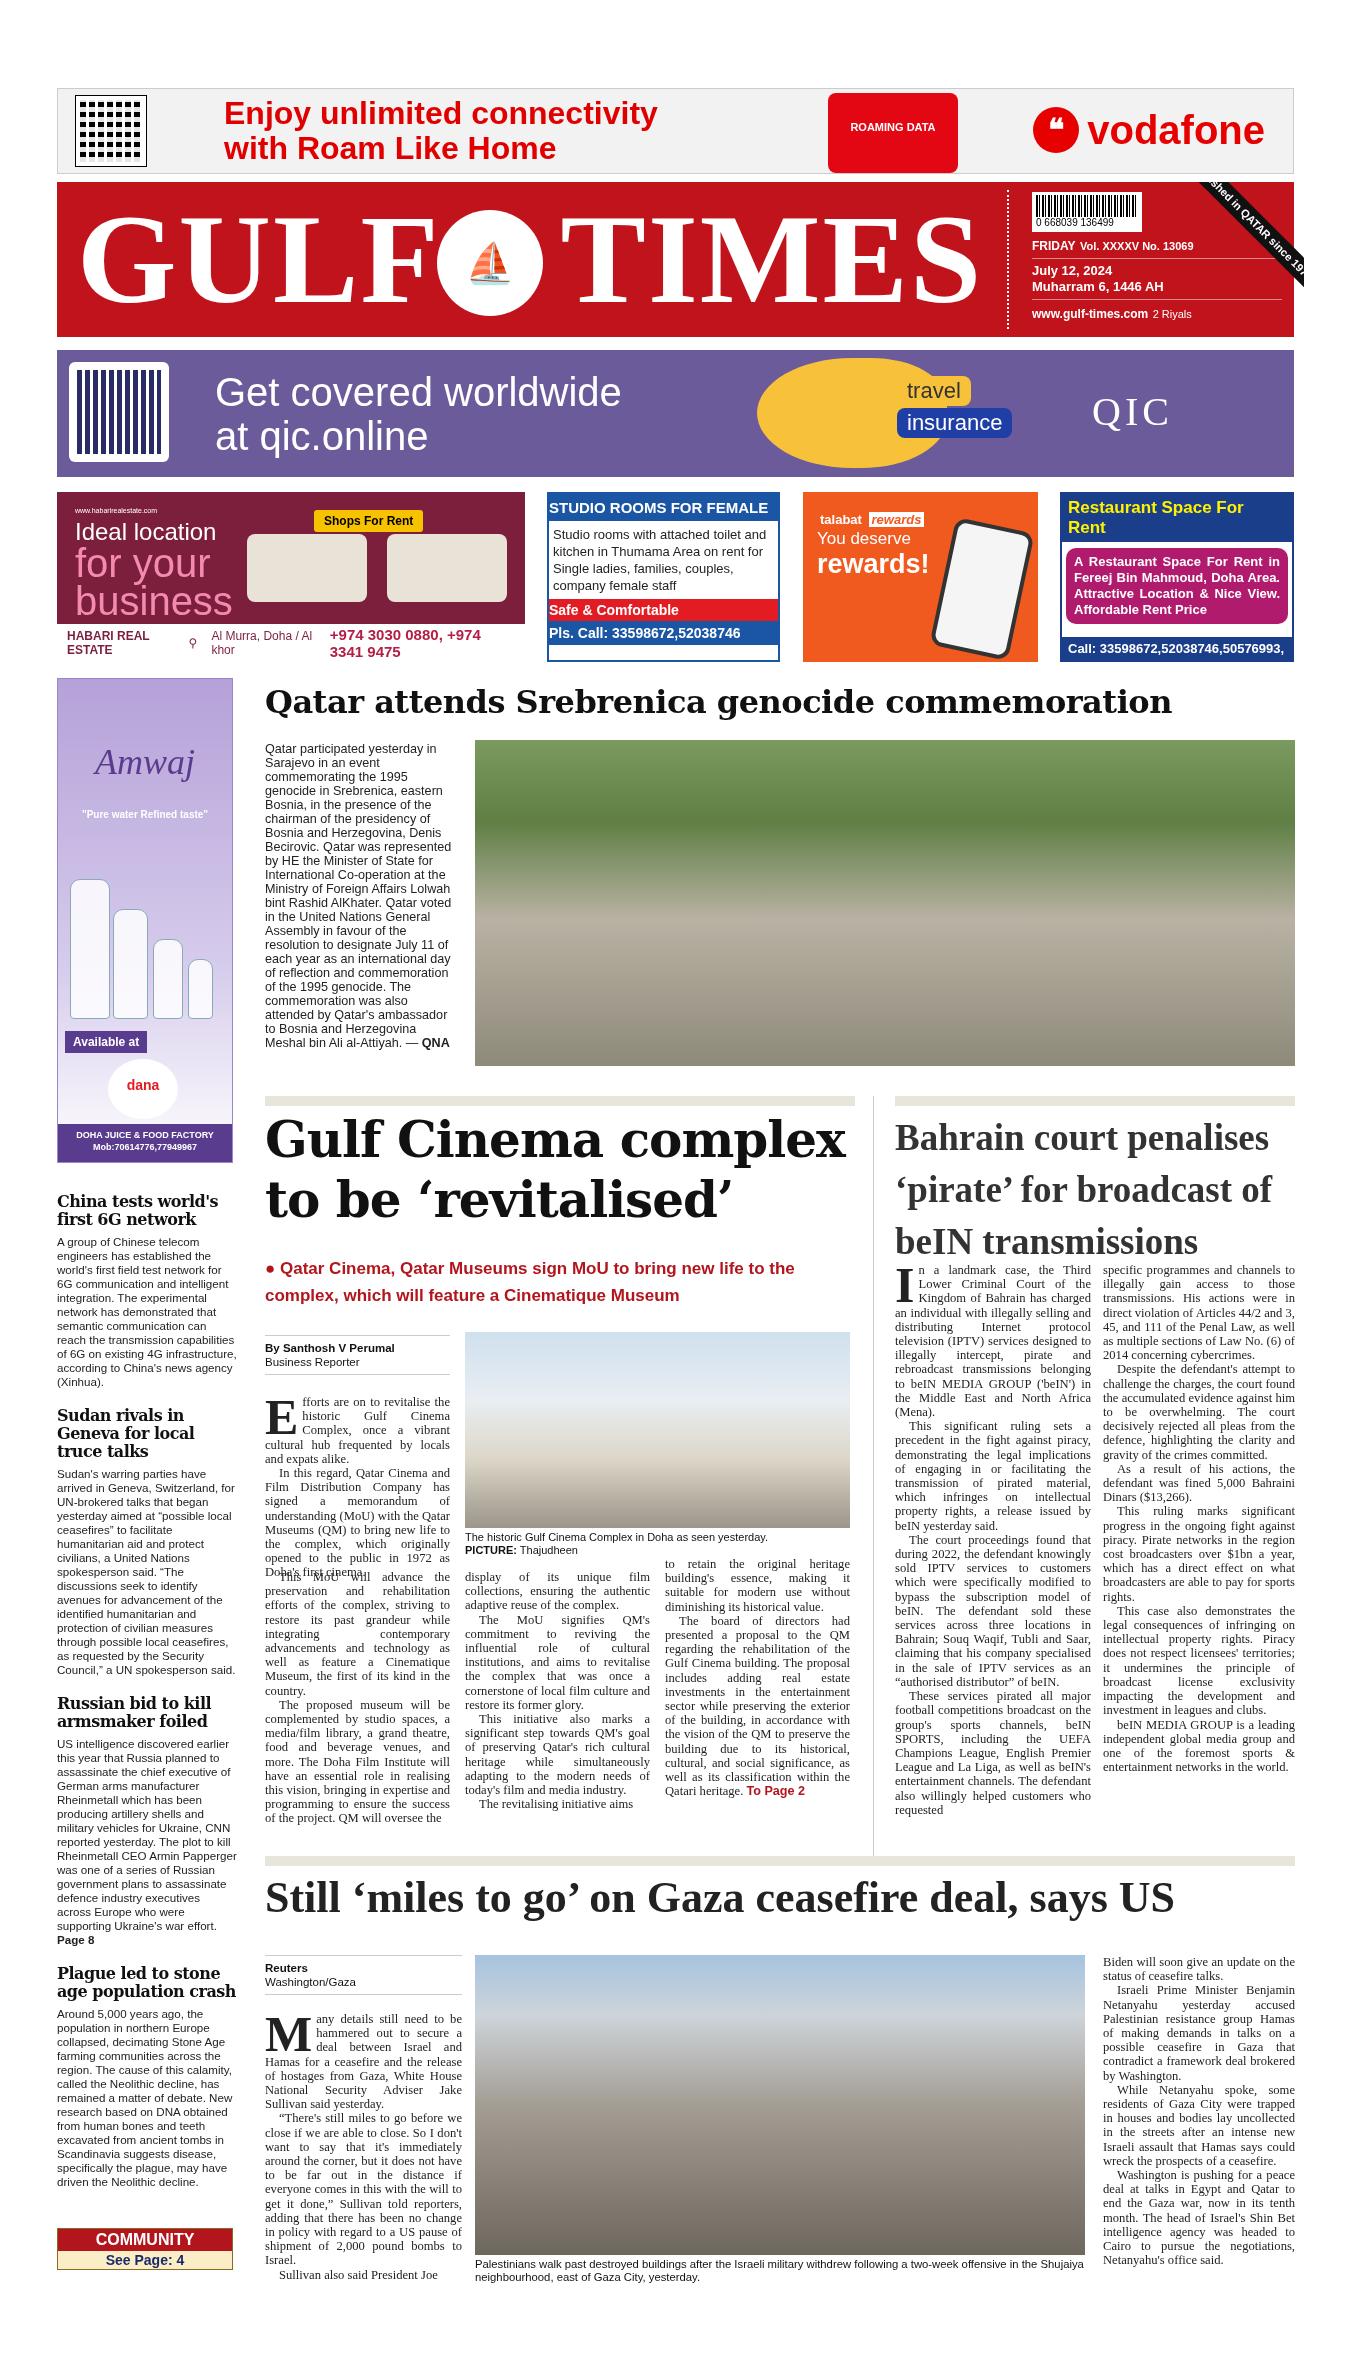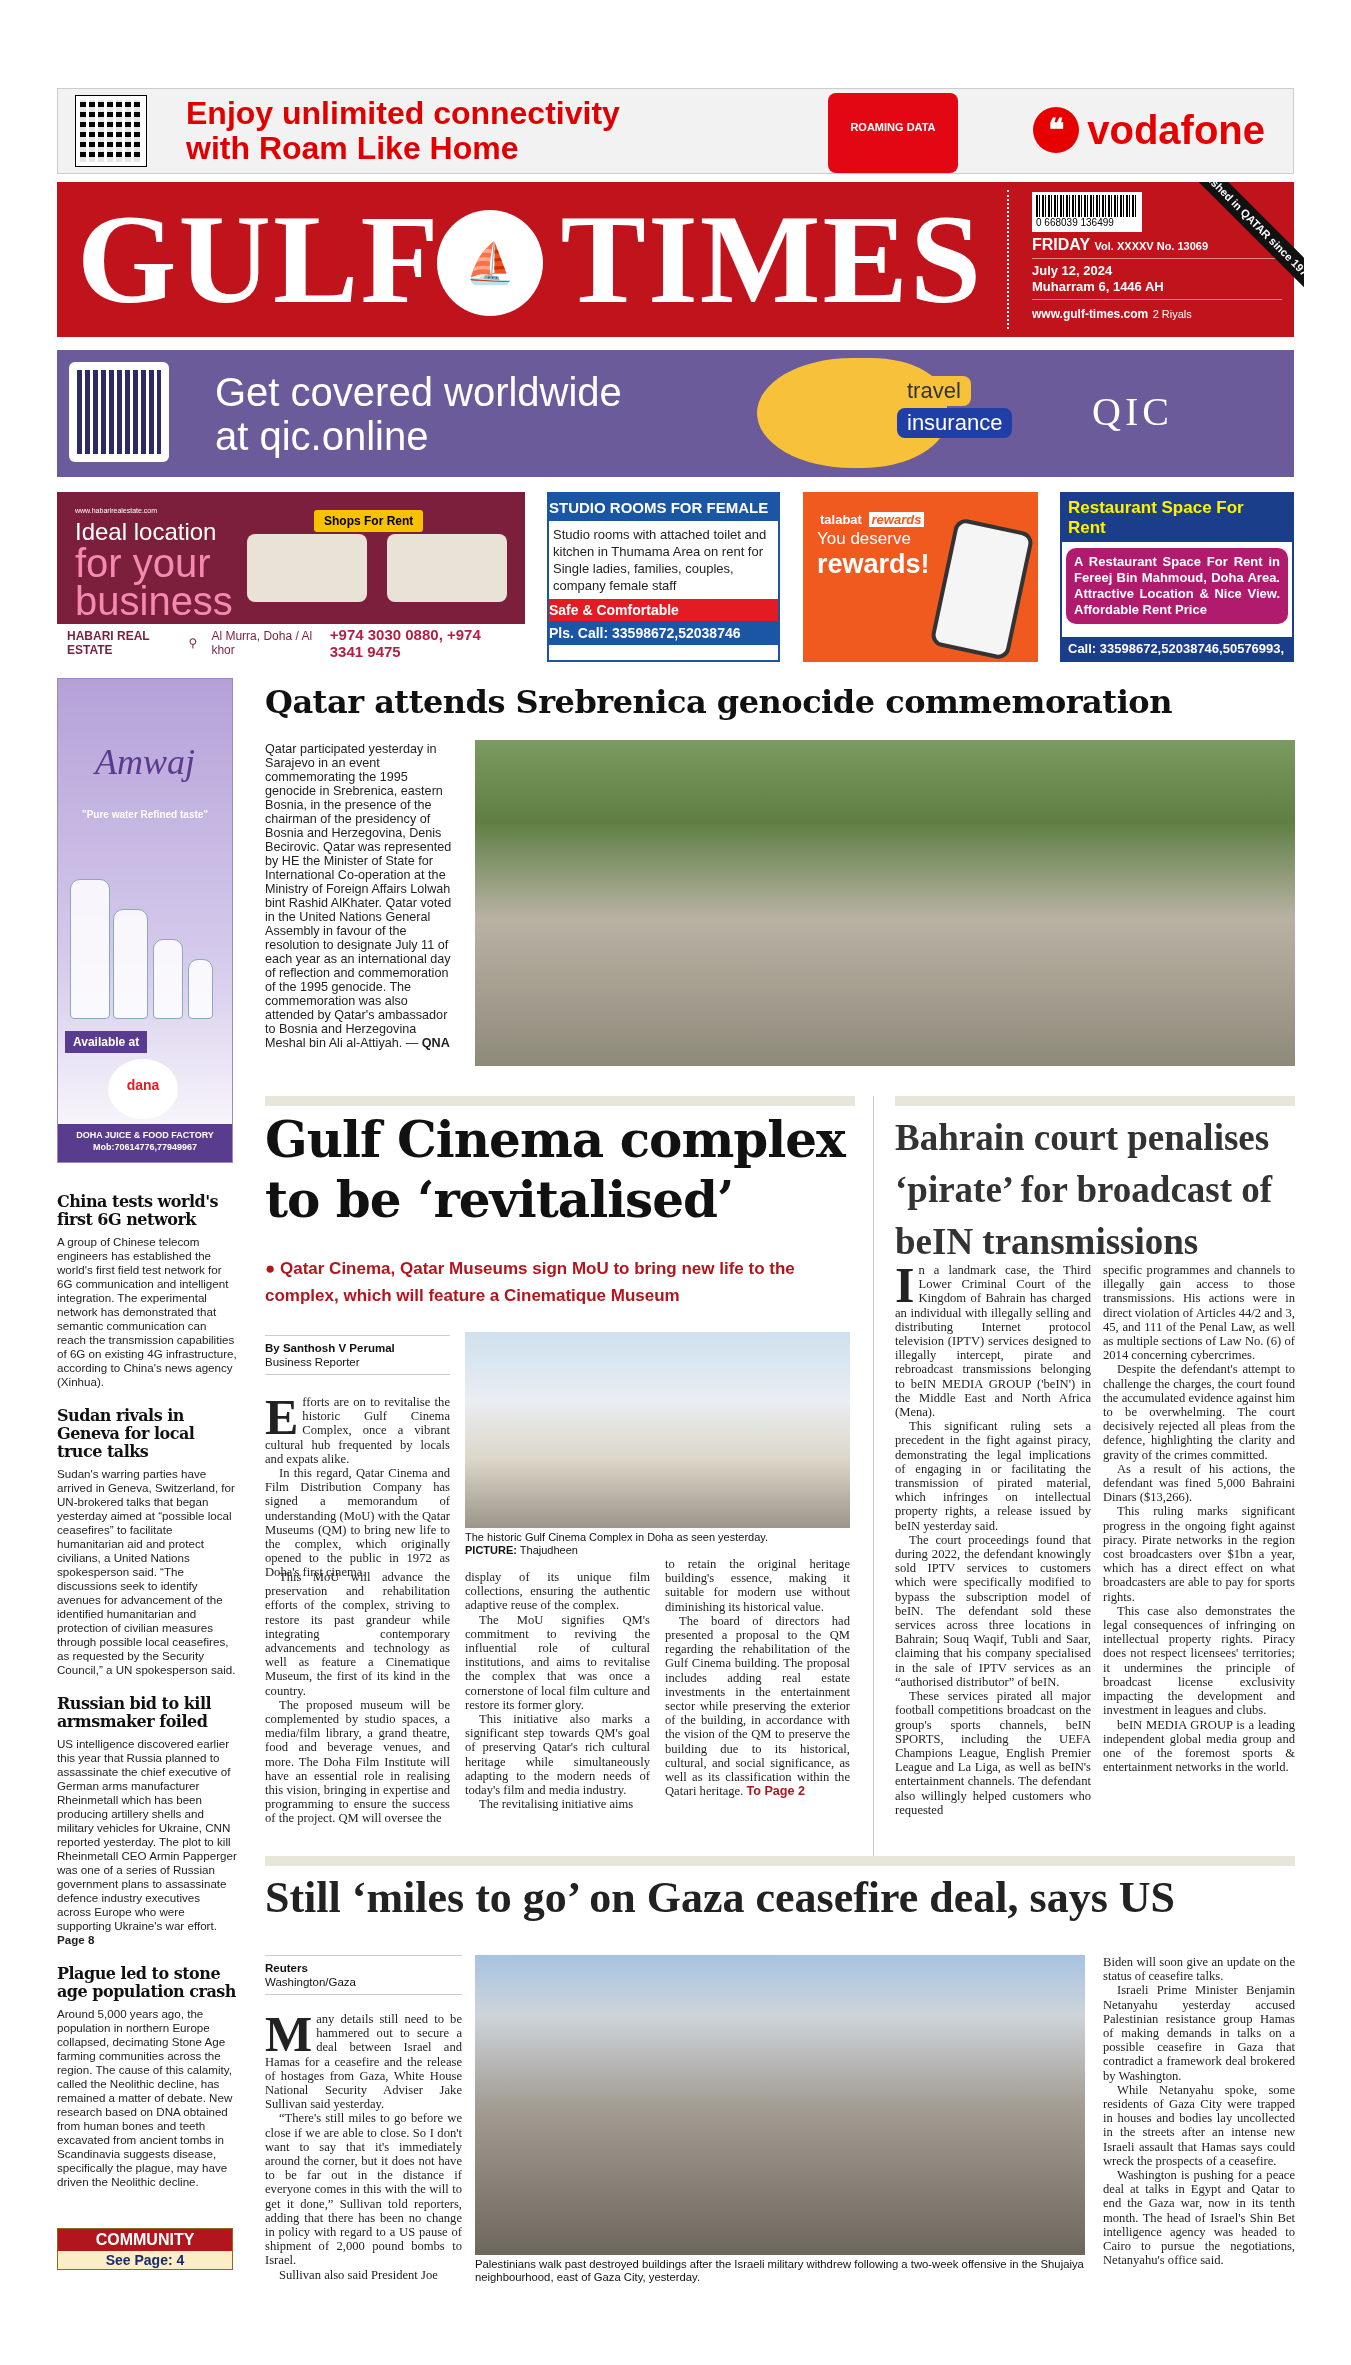--- a/index.html
+++ b/index.html
@@ -4,34 +4,34 @@
 <style>
 *{box-sizing:border-box;margin:0;padding:0}
 body{width:1351px;height:2365px;background:#fff;font-family:"Liberation Sans",sans-serif;color:#111;position:relative;overflow:hidden}
 .abs{position:absolute}
 
 #ad-top{left:57px;top:88px;width:1237px;height:86px;background:#f2f2f2;border:1px solid #ccc;display:flex;align-items:center}
 .qr{width:70px;height:70px;background:
 repeating-linear-gradient(90deg,#000 0 6px,#fff 6px 9px),#000;
 background-blend-mode:normal;position:relative;border:4px solid #fff;outline:1px solid #000}
 .qr::before{content:"";position:absolute;inset:0;background:repeating-linear-gradient(0deg,rgba(255,255,255,.9) 0 5px,transparent 5px 10px)}
-#ad-top .txt{margin-left:40px;color:#e10000;font-weight:bold;font-size:32px;line-height:35px}
+#ad-top .txt{margin-left:78px;color:#e10000;font-weight:bold;font-size:32px;line-height:35px}
 #ad-top .vf{position:absolute;right:28px;top:18px;display:flex;align-items:center;gap:8px;font-size:40px;color:#e60000;font-weight:bold}
 .vf-logo{width:46px;height:46px;border-radius:50%;background:#e60000;color:#fff;font-size:30px;text-align:center;line-height:46px}
 .roam{position:absolute;left:770px;top:4px;width:130px;height:80px;background:#e30613;border-radius:8px;color:#fff;font-size:11px;font-weight:bold;text-align:center;padding-top:28px}
 
 #mast{left:57px;top:182px;width:1237px;height:155px;background:#c0131b}
 #mast .title{position:absolute;left:20px;top:10px;font-family:"Liberation Serif",serif;font-weight:bold;color:#fff;font-size:128px;letter-spacing:2px;line-height:135px}
 .emblem{position:absolute;left:380px;top:28px;width:106px;height:106px;border-radius:50%;background:#fff;color:#c0131b;font-size:40px;text-align:center;line-height:106px}
 #mast .sep{position:absolute;left:950px;top:8px;bottom:8px;border-left:2px dotted #fff}
 #mast .info{position:absolute;left:975px;top:10px;width:250px;color:#fff}
 .barcode{width:110px;height:40px;background:#fff;padding:3px 4px;color:#000;font-size:10px}
 .barcode .bars{height:22px;background:repeating-linear-gradient(90deg,#000 0 2px,#fff 2px 3px,#000 3px 4px,#fff 4px 6px)}
 .info .row{border-bottom:1px solid rgba(255,255,255,.5);padding:4px 0}
-.info .day{font-weight:bold;font-size:16px}
+.info .day{font-weight:bold;font-size:12px}
 .info .vol{font-weight:bold;font-size:11px}
 .info .date{font-weight:bold;font-size:13px;line-height:16px}
 .info .web{font-weight:bold;font-size:12px}
 .ribbon{position:absolute;right:-10px;top:0;width:110px;height:110px;overflow:hidden}
 .ribbon div{position:absolute;right:-48px;top:28px;width:200px;background:#111;color:#fff;font-size:11px;font-weight:bold;text-align:center;transform:rotate(45deg);line-height:13px;padding:4px 0}
 
 #ad-qic{left:57px;top:350px;width:1237px;height:127px;background:#6b5b9b;color:#fff}
 #ad-qic .qr2{position:absolute;left:12px;top:12px;width:100px;height:100px;background:#fff;border-radius:6px;padding:8px}
 #ad-qic .qr2 div{width:100%;height:100%;background:repeating-linear-gradient(90deg,#2b2b66 0 5px,#fff 5px 8px)}
 #ad-qic .head{position:absolute;left:158px;top:20px;font-size:40px;line-height:44px}

